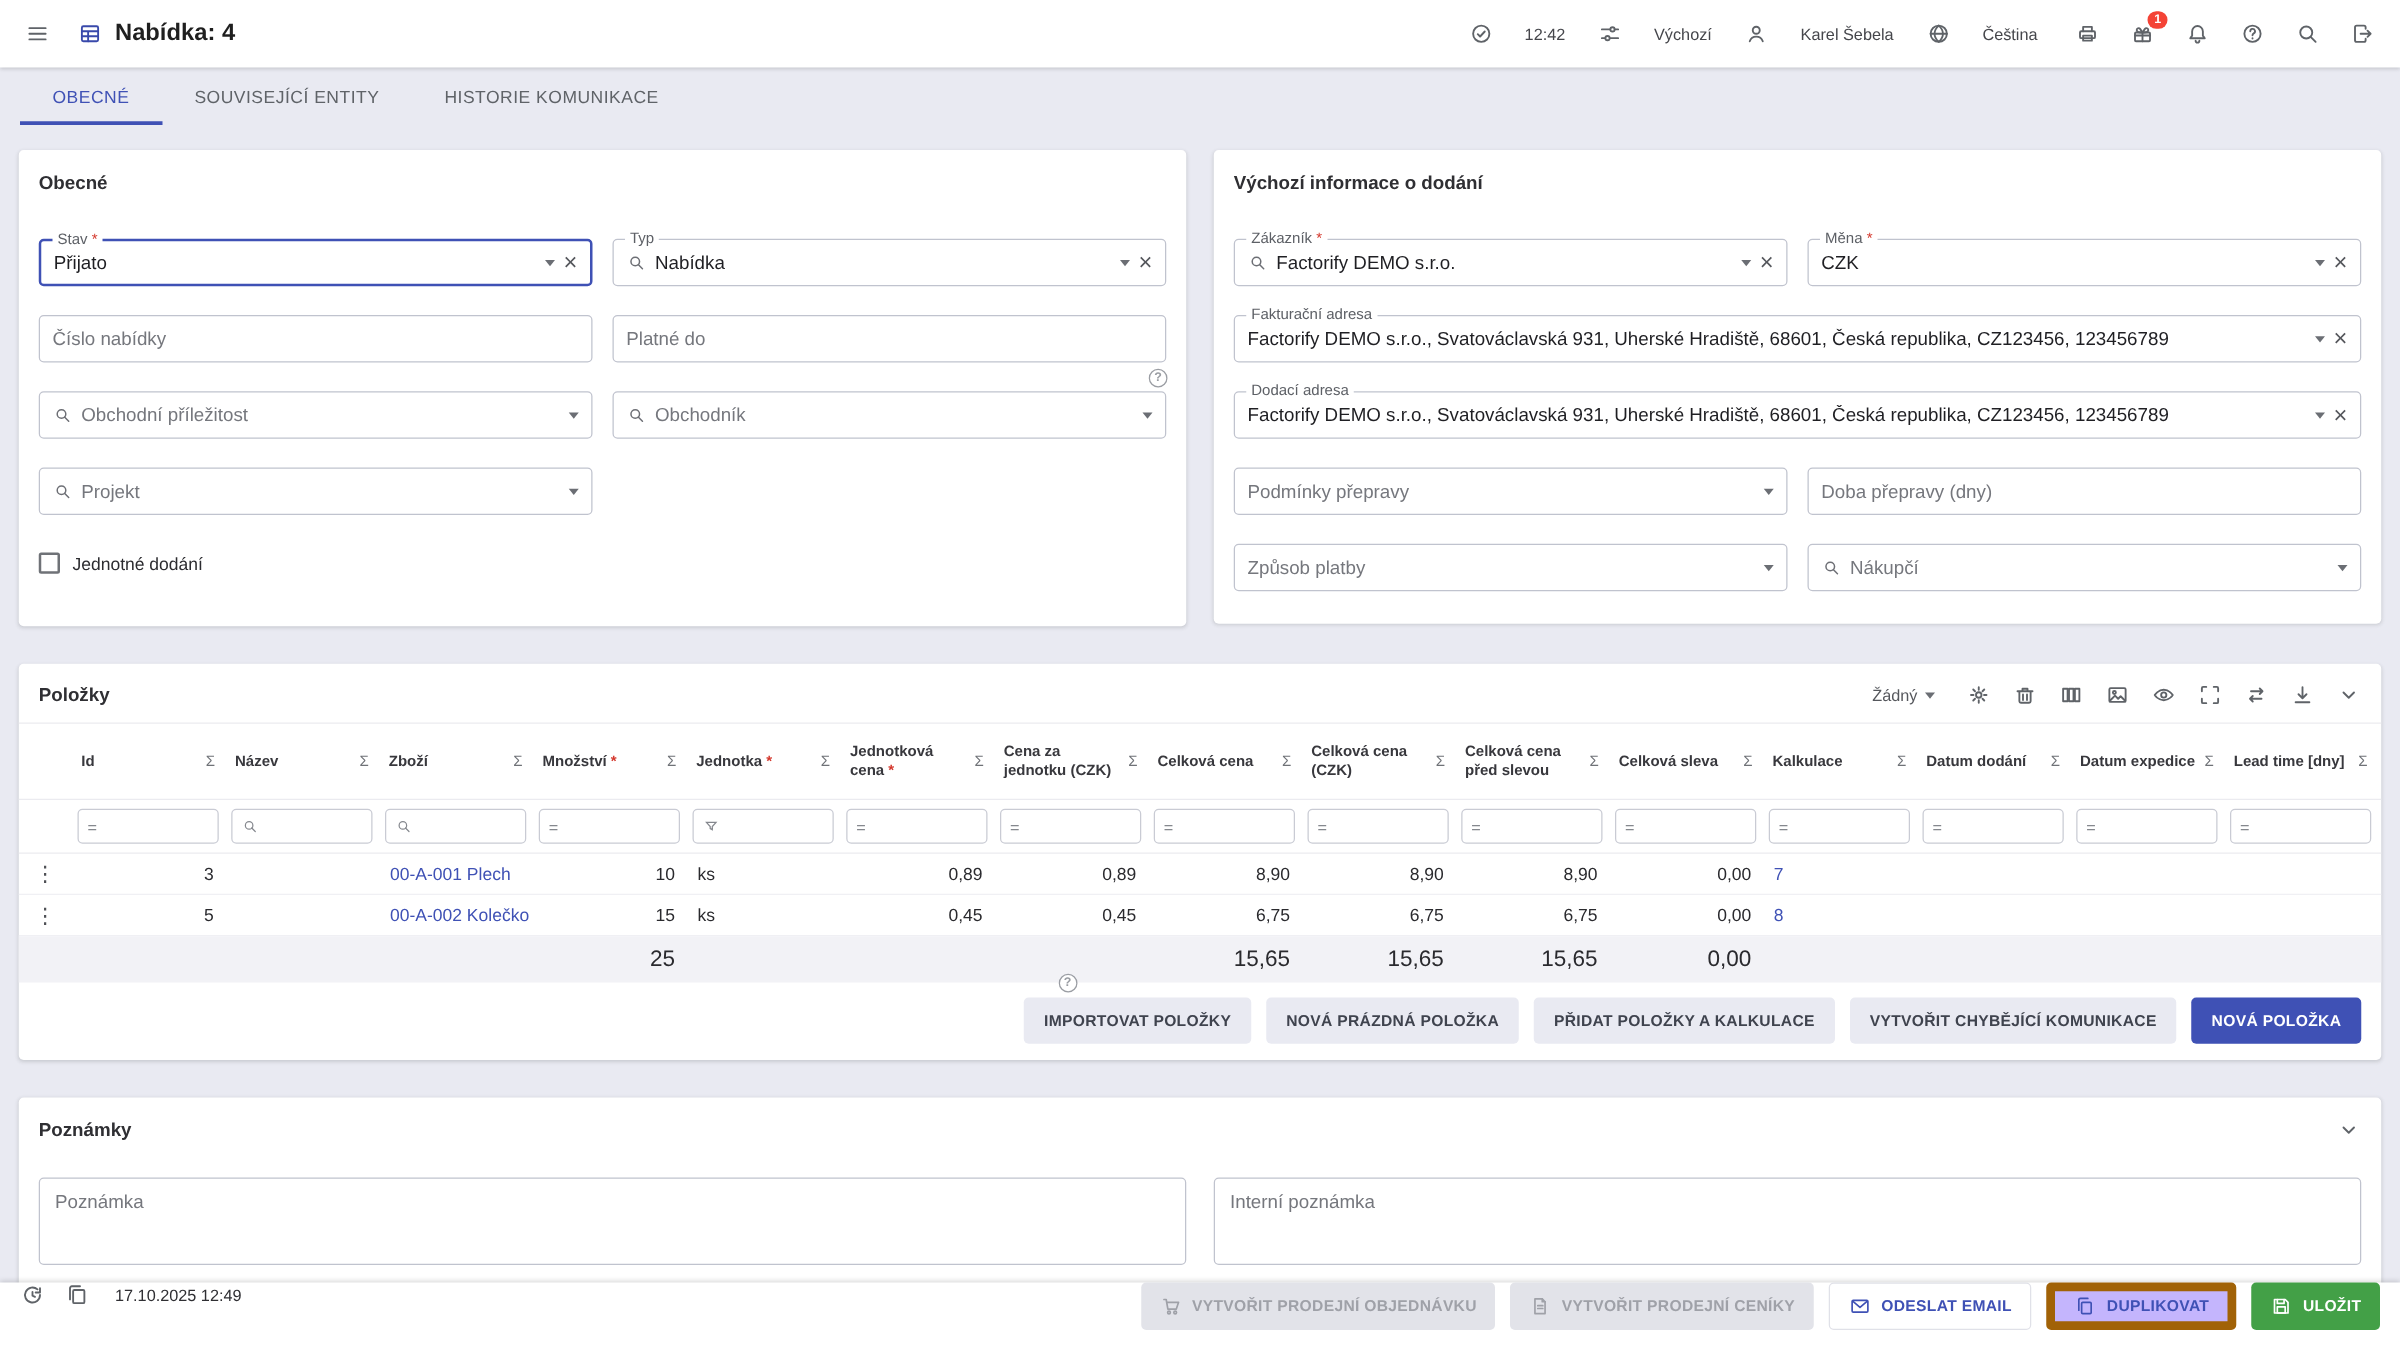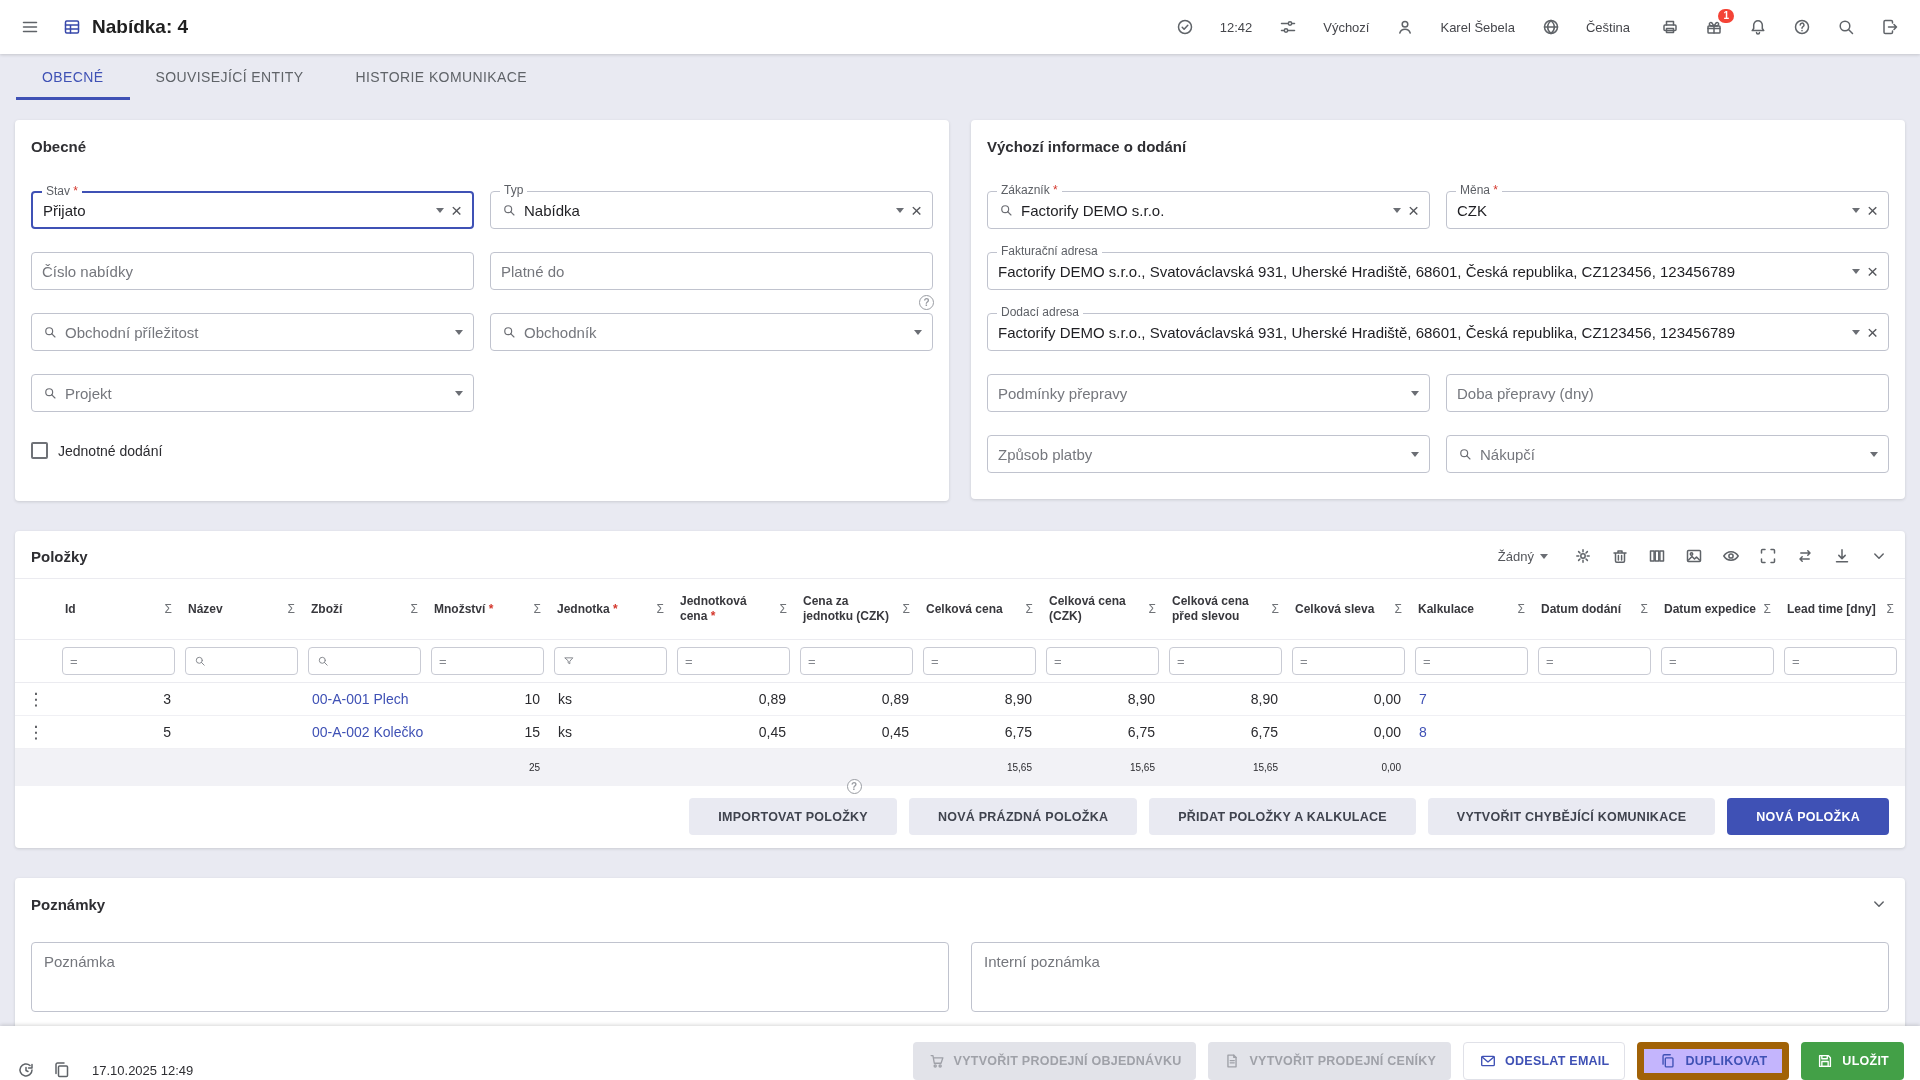--- a/index.html
+++ b/index.html
@@ -68,36 +68,36 @@
   .frow{display:flex;align-items:center;padding:7px 0;border-bottom:1px solid #ebebf0}
   .ftd{width:123px;flex:none;padding:0 5px}
   .fbox{height:28px;border:1px solid #c9cbd4;border-radius:4px;display:flex;align-items:center;padding:0 7px;color:#85888e;font-size:13px;background:#fff;cursor:text}
   .fbox svg{width:14px;height:14px;fill:none;stroke:#85888e;stroke-width:1.4;stroke-linecap:round}
   .feq{font-size:13px;color:#85888e}
   .trow{display:flex;align-items:center;height:33px;border-bottom:1px solid #f0f0f4;font-size:14px;color:#2a2a2e}
   .td{width:123px;flex:none;padding:0 9px;white-space:nowrap;overflow:hidden}
   .ar{text-align:right}
   .link{color:#3f51b5;cursor:pointer}
   .dots{color:#4e5055;font-size:17px;cursor:pointer;line-height:1}
-  .sumrow{display:flex;align-items:center;height:37px;background:#f2f2f6;font-size:10px;color:#2a2a2e}
+  .sumrow{display:flex;align-items:center;height:37px;background:#f2f2f6;font-size:18px;color:#2a2a2e}
   .items-actions{display:flex;justify-content:flex-end;align-items:center;gap:12px;padding:12px 16px 13px;position:relative}
   .help-float{position:absolute;left:44%;top:-7px}
-  .btn{height:37px;border:none;border-radius:4px;padding:0 29px;font-size:12.5px;font-weight:700;letter-spacing:.25px;cursor:pointer;font-family:inherit;display:flex;align-items:center;gap:8px;white-space:nowrap}
+  .btn{height:37px;border:none;border-radius:4px;padding:0 16px;font-size:12.5px;font-weight:700;letter-spacing:.25px;cursor:pointer;font-family:inherit;display:flex;align-items:center;gap:8px;white-space:nowrap}
   .btn.light{background:#e9eaf2;color:#3f434e}
   .btn.primary{background:#3f51b5;color:#fff}
 
   
   .notes-card{margin-top:30px}
   .notes-head{display:flex;align-items:center;justify-content:space-between;padding:16px}
   .notes-head .ic{cursor:pointer}
   .notes-body{display:flex;gap:22px;padding:12px 16px 20px}
   .note-box{flex:1;height:70px;border:1px solid #c0c3ce;border-radius:4px;padding:10px 12px;font-size:15px;color:#75777d;cursor:text}
 
   
-  .bottombar{position:fixed;left:0;bottom:0;width:1920px;height:54px;background:#fff;display:flex;align-items:flex-end;padding:0 16px;box-shadow:0 -1px 4px rgba(0,0,0,.16);z-index:10}
+  .bottombar{position:fixed;left:0;bottom:0;width:1920px;height:54px;background:#fff;display:flex;align-items:flex-start;padding:0 16px;box-shadow:0 -1px 4px rgba(0,0,0,.16);z-index:10}
   .bb-left{display:flex;align-items:center;gap:16px}
   .bb-left .ic{cursor:pointer}
   .stamp{font-size:13px;color:#2f2f33;margin-left:4px}
   .bb-right{margin-left:auto;display:flex;align-items:center;gap:12px}
   .fbtn{height:38px;border-radius:4px;padding:0 15px;font-size:12.5px;font-weight:700;letter-spacing:.25px;display:flex;align-items:center;gap:8px;border:none;font-family:inherit;cursor:pointer;white-space:nowrap}
   .fbtn .ic{width:18px;height:18px}
   .fbtn.dis{background:#e2e3e9;color:#9fa1a8;cursor:default}
   .fbtn.dis .ic{stroke:#9fa1a8}
   .fbtn.plain{background:#fff;color:#3f51b5;border:1px solid #e0e1e8}
   .fbtn.plain .ic{stroke:#3f51b5}

